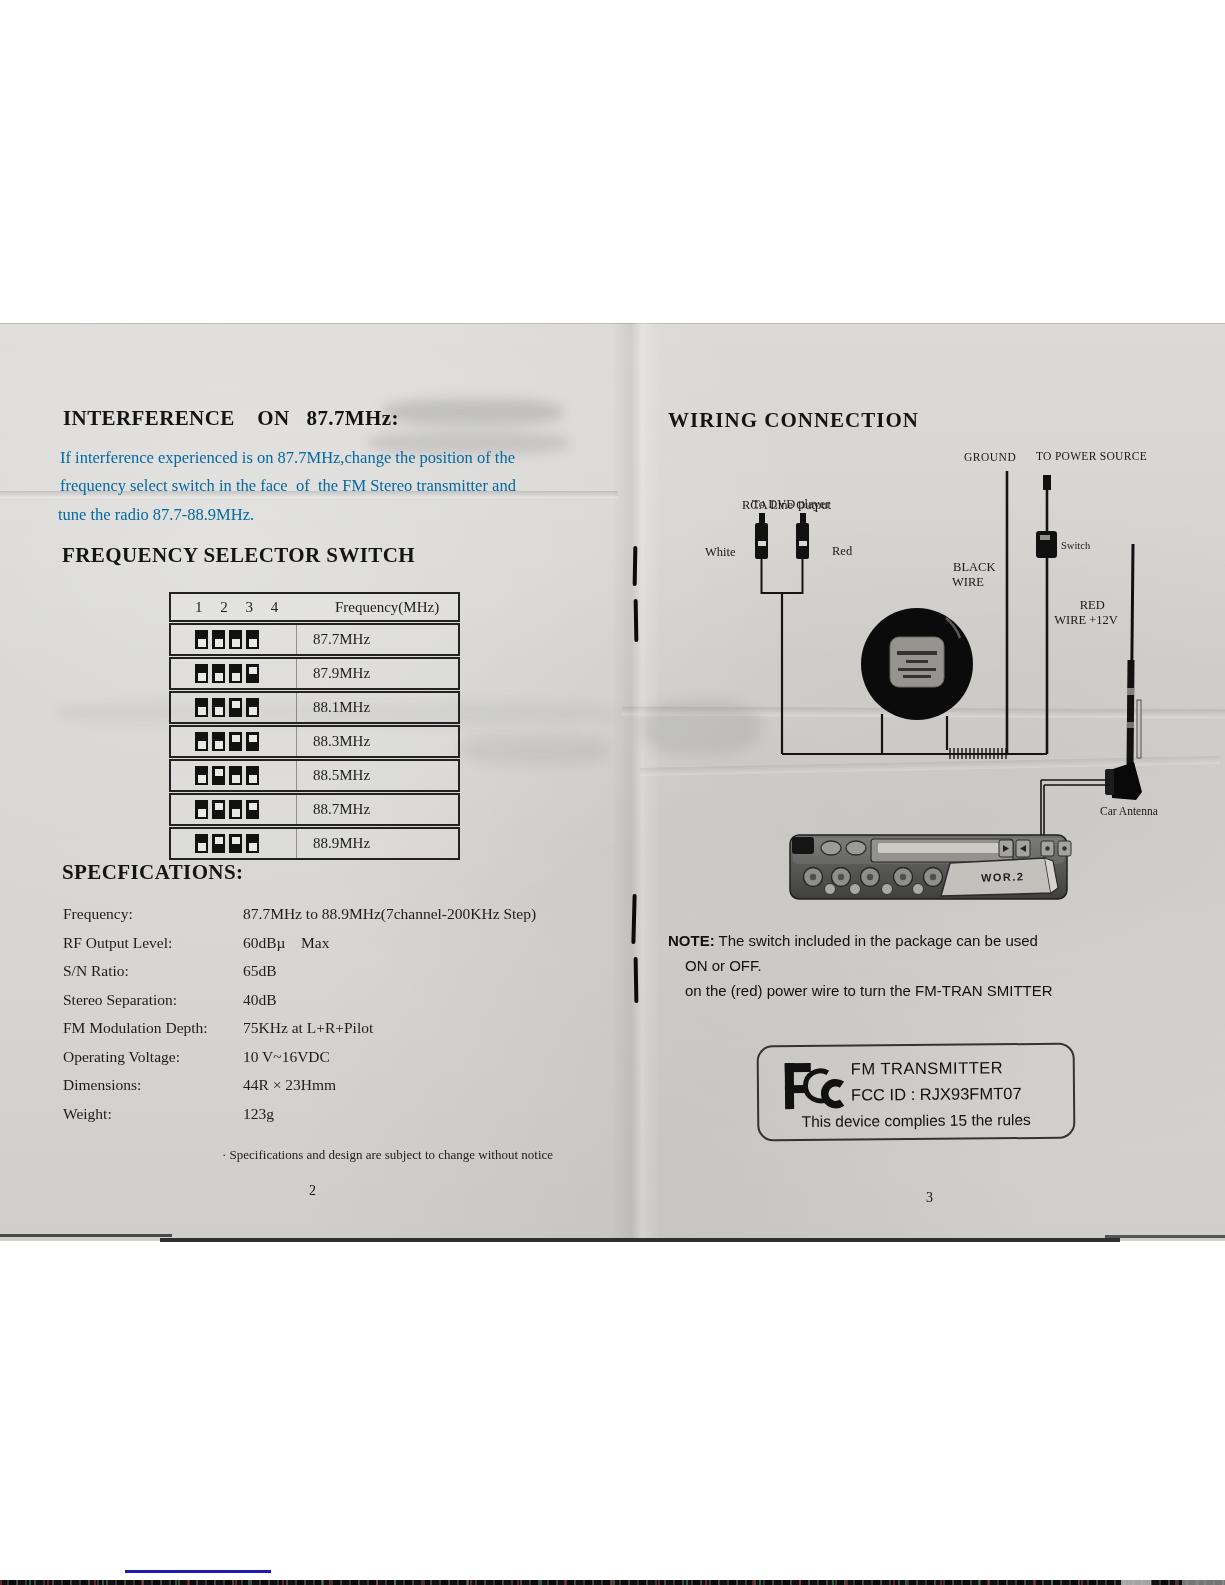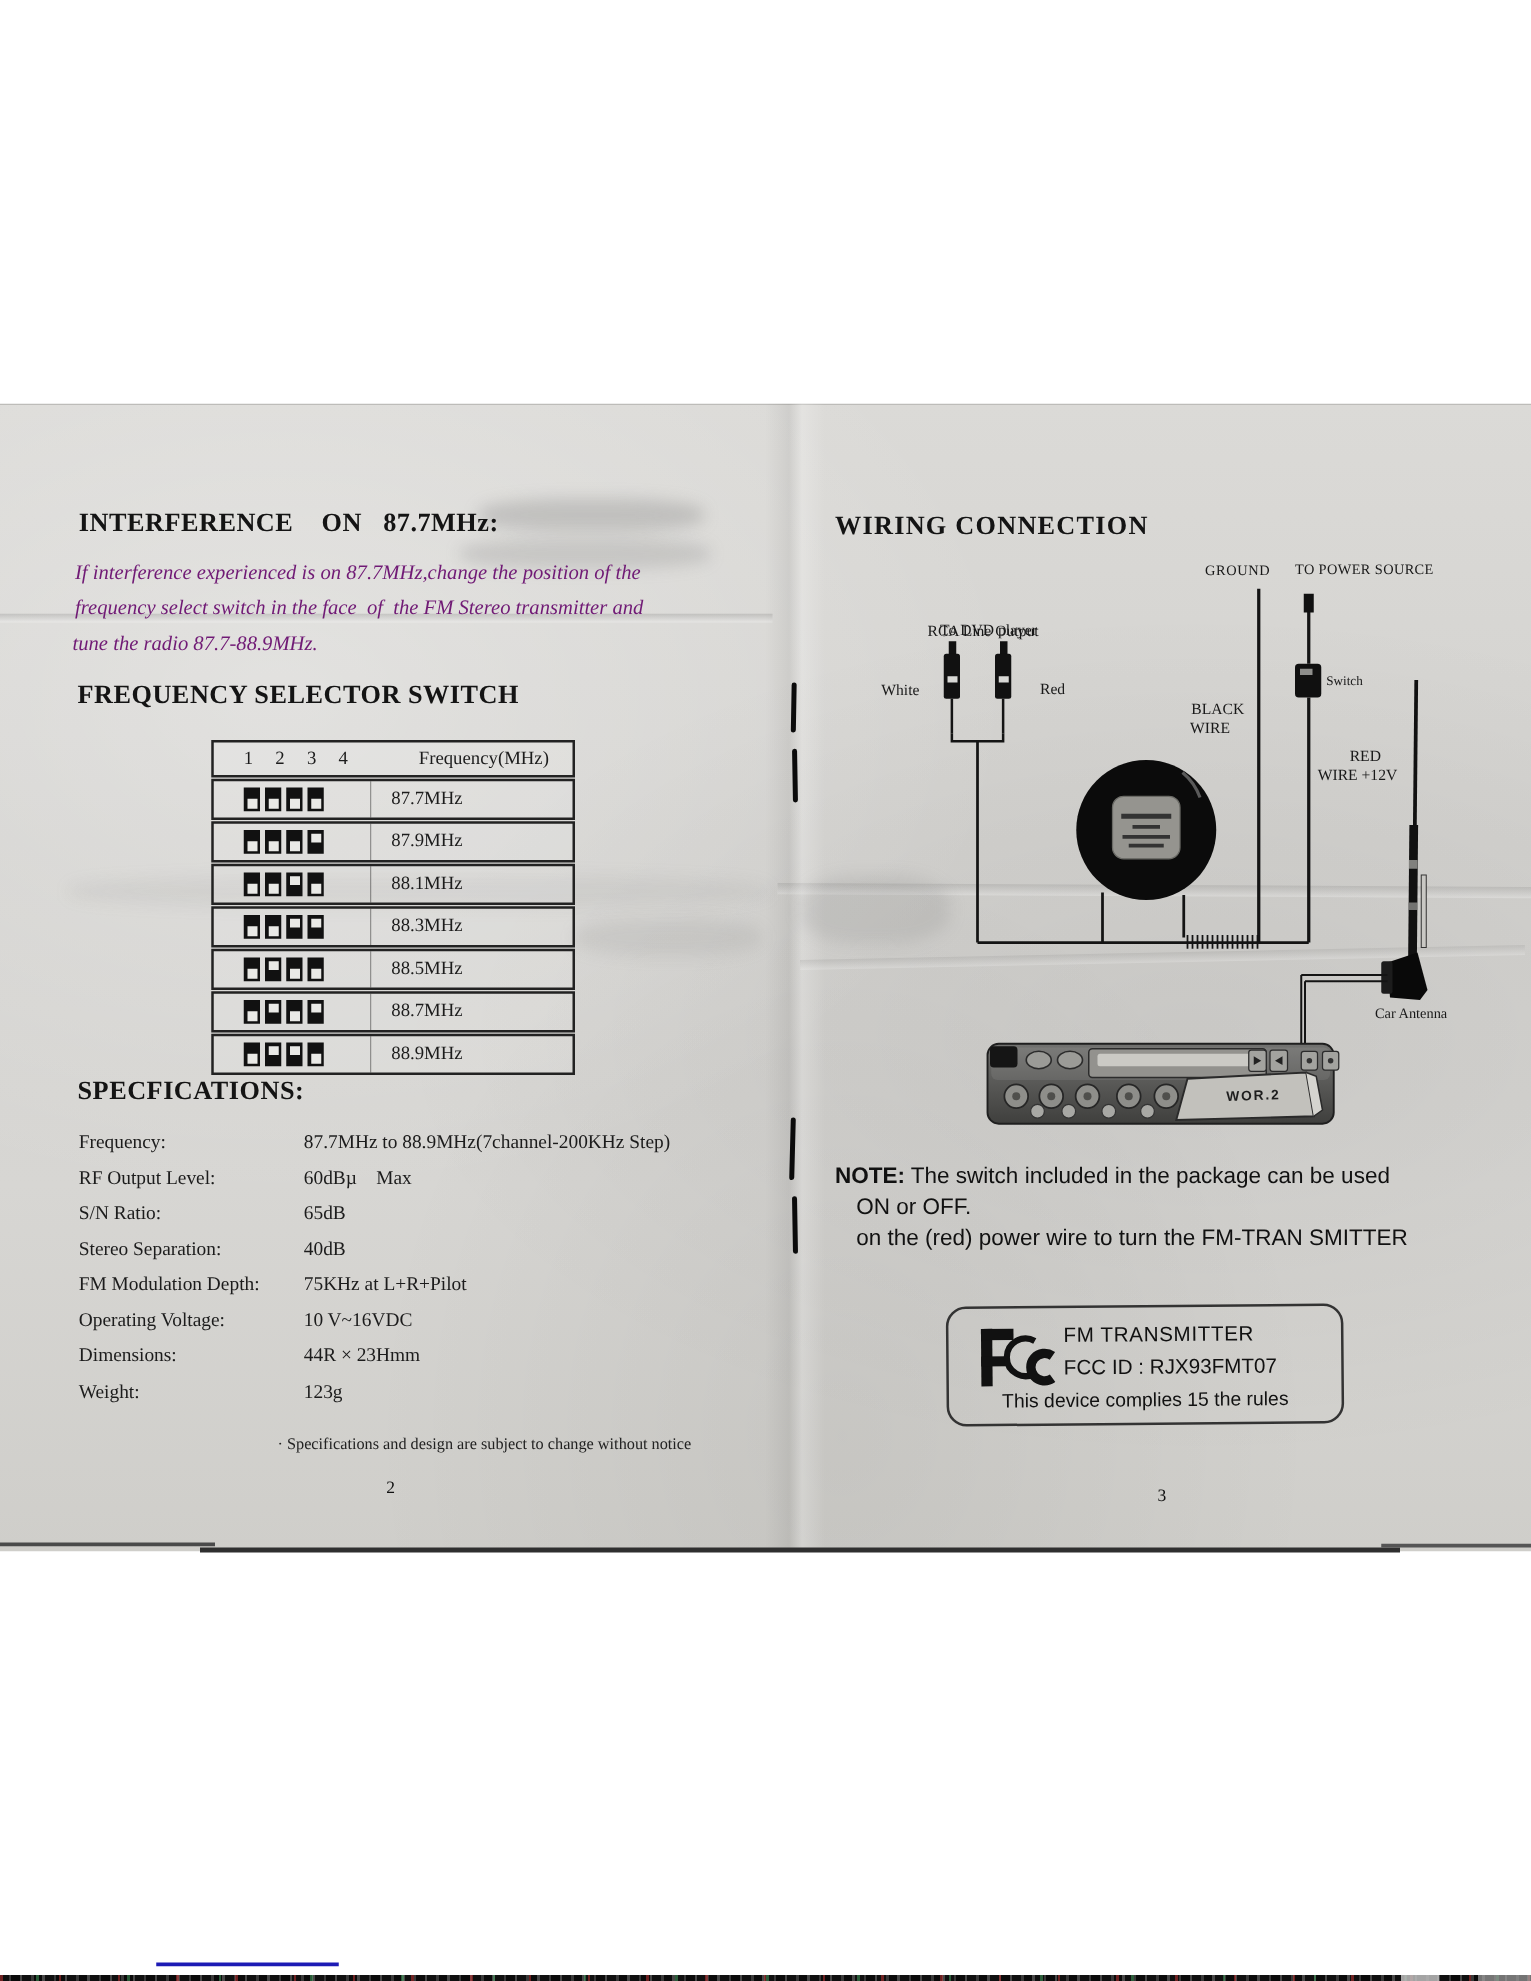--- a/index.html
+++ b/index.html
@@ -11,21 +11,21 @@
       radial-gradient(ellipse at 18% 25%, rgba(255,255,255,.30), transparent 42%),
       radial-gradient(ellipse at 78% 55%, rgba(0,0,0,.06), transparent 48%),
       radial-gradient(ellipse at 55% 90%, rgba(0,0,0,.05), transparent 40%),
       linear-gradient(180deg,#dbdad7 0%, #d3d2cf 38%, #d7d6d3 68%, #cfceca 100%);
     border-top:1px solid #bdbcb9;}
   .crease{position:absolute;pointer-events:none;}
   .smudge{position:absolute;filter:blur(6px);border-radius:40%;pointer-events:none;}
   .foldmark{position:absolute;background:#0b0b0b;width:4px;border-radius:2px;}
   
   .h1{position:absolute;font-weight:bold;font-size:21px;color:#141414;white-space:pre;letter-spacing:.4px;}
-  .bodyline{position:absolute;font-size:16.5px;color:#701a75;white-space:pre;font-style:italic;}
+  .bodyline{position:absolute;font-size:16.5px;color:#0369a1;white-space:pre;}
   
   #freq-table{position:absolute;left:169px;top:592px;width:291px;}
   .thead{display:flex;align-items:center;height:26px;border:2px solid #222;background:rgba(255,255,255,.12);}
   .thead .c1{width:126px;padding-left:24px;font-size:15px;letter-spacing:7px;}
   .thead .c2{font-size:15px;padding-left:14px;}
   .frow{display:flex;align-items:center;height:29px;border:2px solid #222;margin-top:1px;background:rgba(255,255,255,.10);}
   .fswitches{width:126px;padding-left:24px;display:flex;align-items:center;border-right:1px solid rgba(0,0,0,.35);height:100%;box-sizing:border-box;}
   .sw{position:relative;width:13px;height:19px;background:#111;margin-right:4px;}
   .sw .knob{position:absolute;left:2.5px;width:8px;height:7.5px;background:#e9e9e6;}
   .sw.up .knob{top:2.5px;} .sw.down .knob{bottom:2.5px;}
@@ -35,21 +35,21 @@
   .spec-row{display:flex;height:28.5px;align-items:flex-start;}
   .spec-label{width:180px;font-size:15.5px;}
   .spec-value{font-size:15.5px;white-space:pre;}
   .footnote{position:absolute;font-size:13px;color:#222;}
   .pagenum{position:absolute;font-size:14px;color:#111;}
   
   .lbl{position:absolute;font-size:11.5px;color:#191919;white-space:pre;}
   .lbl2{line-height:15px;text-align:center;}
   
   #note{position:absolute;left:668px;top:928px;width:520px;
-        font-family:"Liberation Sans",sans-serif;font-size:18px;line-height:25px;color:#111;}
+        font-family:"Liberation Sans",sans-serif;font-size:15px;line-height:25px;color:#111;}
   #note .indent{padding-left:17px;}
   #note b{font-weight:bold;}
   
   #fcc-box{position:absolute;left:757px;top:1044px;width:314px;height:92px;
            border:2.5px solid #333;border-radius:16px;transform:rotate(-.5deg);
            font-family:"Liberation Sans",sans-serif;color:#111;}
   #fcc-box .t1{position:absolute;left:92px;top:13px;font-size:16.5px;letter-spacing:.5px;}
   #fcc-box .t2{position:absolute;left:92px;top:39px;font-size:16.5px;}
   #fcc-box .t3{position:absolute;left:8px;top:66px;width:298px;text-align:center;font-size:15.5px;}
   

